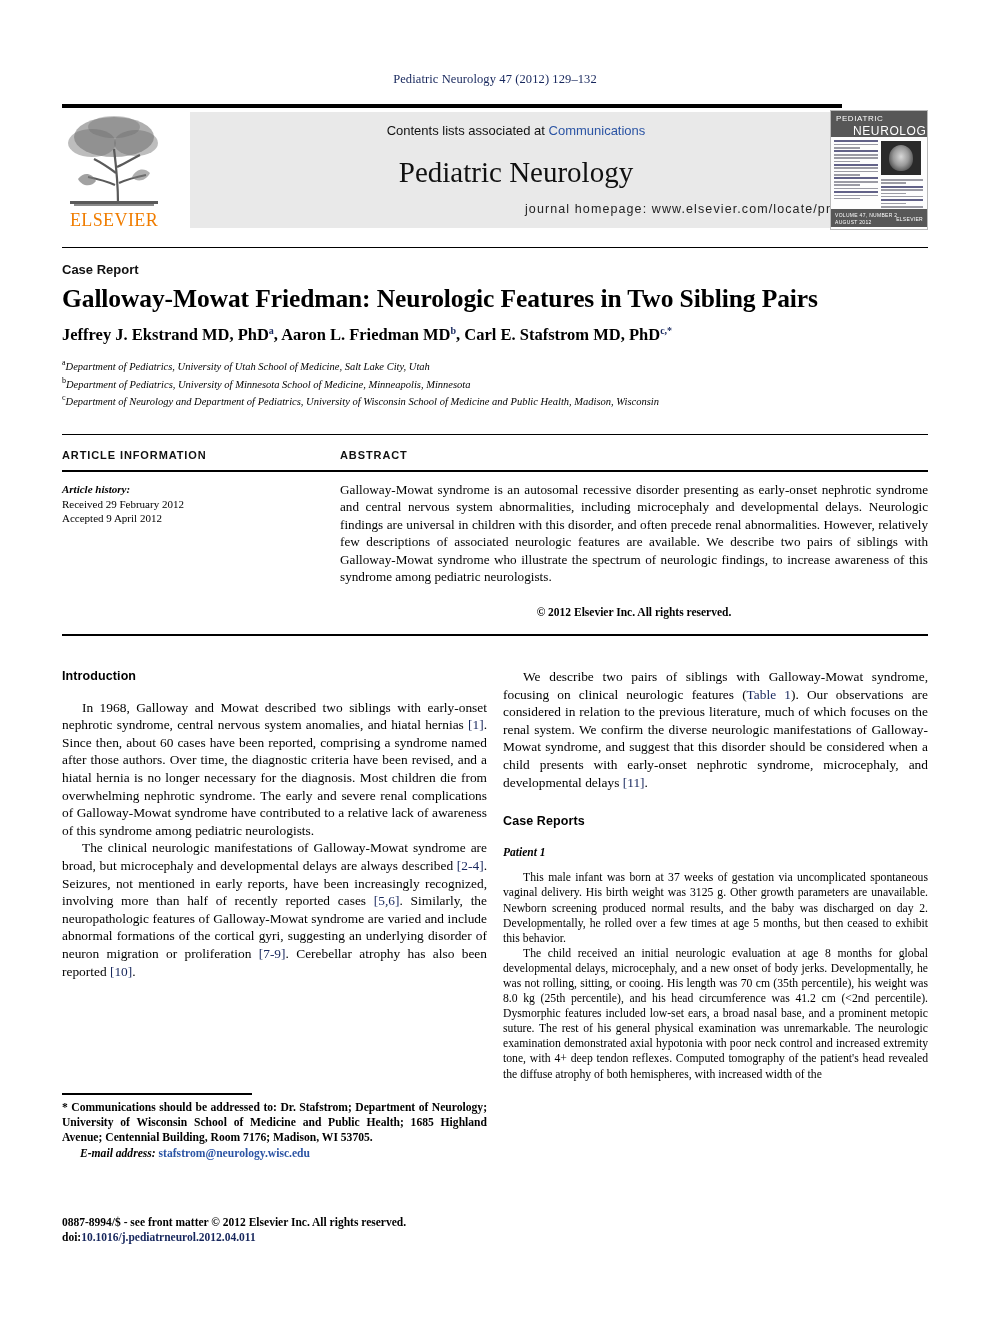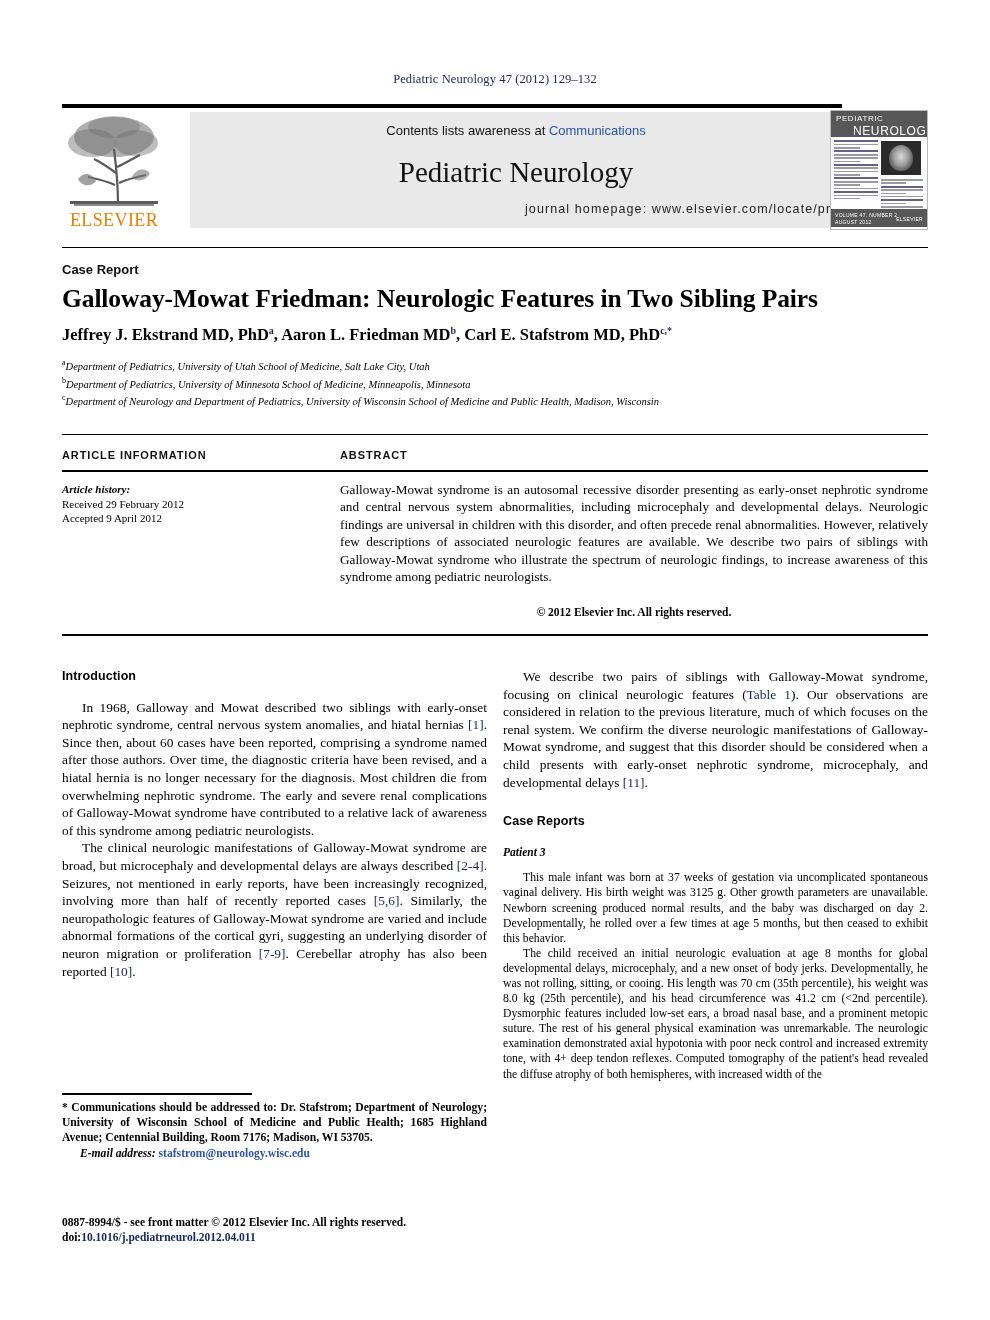--- a/index.html
+++ b/index.html
@@ -429,21 +429,21 @@
           <path d="M88 62 C82 56 74 58 70 66 C75 72 84 70 88 62 Z" opacity="0.6"></path>
         </g>
         <rect x="8" y="90" width="88" height="3" fill="#5a5a5a"></rect>
         <rect x="12" y="93" width="80" height="2" fill="#8a8a8a"></rect>
       </svg>
       <div class="elsevier-word">ELSEVIER</div>
     </div>
 
     <div class="banner">
       <div class="banner-contents">
-        <span>Contents lists awareness at </span><span class="sciencedirect">Communications</span>
+        <span>Contents lists associated at </span><span class="sciencedirect">Communications</span>
       </div>
       <div class="banner-title">Pediatric Neurology</div>
       <div class="banner-homepage">journal homepage: www.elsevier.com/locate/pnu</div>
     </div>
 
     <div class="cover">
       <div class="cover-head">
         <div class="cover-head-l">PEDIATRIC</div>
         <div class="cover-head-r">NEUROLOGY</div>
       </div>
@@ -526,21 +526,21 @@
   <div class="col col-left">
     <div class="h2">Introduction</div>
     <p class="p"><span>In 1968, Galloway and Mowat described two siblings with early-onset nephrotic syndrome, central nervous system anomalies, and hiatal hernias </span><span class="ref">[1]</span><span>. Since then, about 60 cases have been reported, comprising a syndrome named after those authors. Over time, the diagnostic criteria have been revised, and a hiatal hernia is no longer necessary for the diagnosis. Most children die from overwhelming nephrotic syndrome. The early and severe renal complications of Galloway-Mowat syndrome have contributed to a relative lack of awareness of this syndrome among pediatric neurologists.</span></p>
     <p class="p"><span>The clinical neurologic manifestations of Galloway-Mowat syndrome are broad, but microcephaly and developmental delays are always described </span><span class="ref">[2-4]</span><span>. Seizures, not mentioned in early reports, have been increasingly recognized, involving more than half of recently reported cases </span><span class="ref">[5,6]</span><span>. Similarly, the neuropathologic features of Galloway-Mowat syndrome are varied and include abnormal formations of the cortical gyri, suggesting an underlying disorder of neuron migration or proliferation </span><span class="ref">[7-9]</span><span>. Cerebellar atrophy has also been reported </span><span class="ref">[10]</span><span>.</span></p>
   </div>
 
   <div class="col col-right">
     <p class="p"><span>We describe two pairs of siblings with Galloway-Mowat syndrome, focusing on clinical neurologic features (</span><span class="ref">Table 1</span><span>). Our observations are considered in relation to the previous literature, much of which focuses on the renal system. We confirm the diverse neurologic manifestations of Galloway-Mowat syndrome, and suggest that this disorder should be considered when a child presents with early-onset nephrotic syndrome, microcephaly, and developmental delays </span><span class="ref">[11]</span><span>.</span></p>
     <div class="gap-lg"></div>
     <div class="h2">Case Reports</div>
-    <div class="h3">Patient 3</div>
+    <div class="h3">Patient 1</div>
     <p class="p small">This male infant was born at 37 weeks of gestation via uncomplicated spontaneous vaginal delivery. His birth weight was 3125 g. Other growth parameters are unavailable. Newborn screening produced normal results, and the baby was discharged on day 2. Developmentally, he rolled over a few times at age 5 months, but then ceased to exhibit this behavior.</p>
     <p class="p small">The child received an initial neurologic evaluation at age 8 months for global developmental delays, microcephaly, and a new onset of body jerks. Developmentally, he was not rolling, sitting, or cooing. His length was 70 cm (35th percentile), his weight was 8.0 kg (25th percentile), and his head circumference was 41.2 cm (&lt;2nd percentile). Dysmorphic features included low-set ears, a broad nasal base, and a prominent metopic suture. The rest of his general physical examination was unremarkable. The neurologic examination demonstrated axial hypotonia with poor neck control and increased extremity tone, with 4+ deep tendon reflexes. Computed tomography of the patient's head revealed the diffuse atrophy of both hemispheres, with increased width of the</p>
   </div>
 
   <div class="foot-rule"></div>
   <div class="footnote">
     <div>* Communications should be addressed to: Dr. Stafstrom; Department of Neurology; University of Wisconsin School of Medicine and Public Health; 1685 Highland Avenue; Centennial Building, Room 7176; Madison, WI 53705.</div>
     <div class="email-line"><span class="lbl">E-mail address:</span> <span class="link">stafstrom@neurology.wisc.edu</span></div>
   </div>
 

